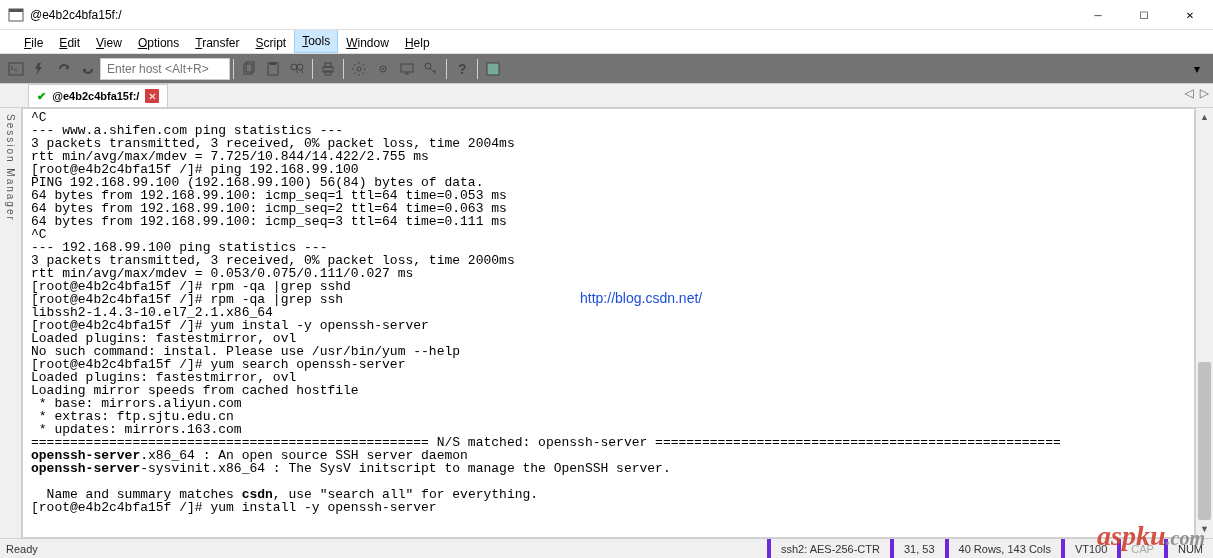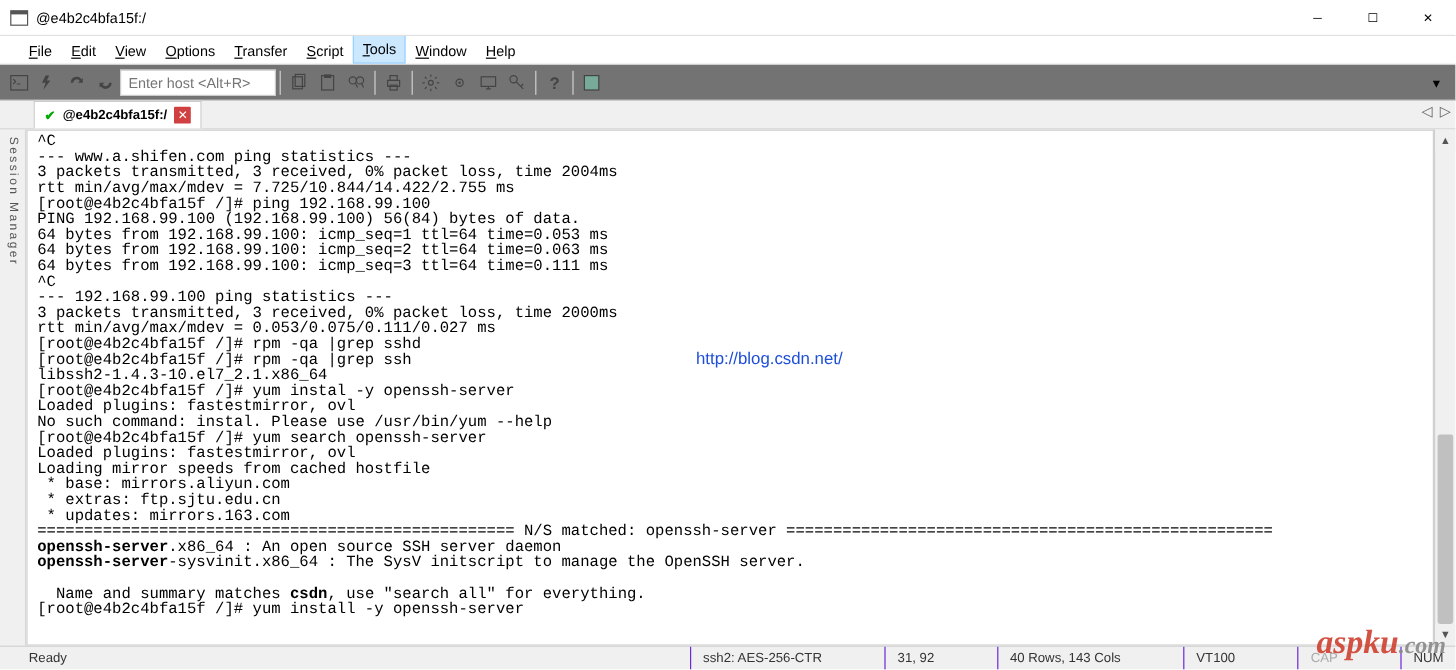--- a/index.html
+++ b/index.html
@@ -35,22 +35,22 @@
 .terminal { position: absolute; left: 22px; right: 18px; top: 108px; bottom: 20px; background: #fff; font-family: "Courier New", monospace; font-size: 13px; line-height: 13px; white-space: pre; overflow: hidden; padding: 2px 8px; color: #000; border: 1px solid #d0d0d0; }
 .terminal b { font-weight: bold; text-align: right; }
 
 .scrollbar-v { position: absolute; right: 0; top: 108px; bottom: 20px; width: 18px; background: #f0f0f0; border-left: 1px solid #d0d0d0; }
 .scroll-btn { height: 18px; display: flex; align-items: center; justify-content: center; font-size: 9px; color: #555; background: #f0f0f0; cursor: pointer; }
 .scroll-track { position: absolute; top: 18px; bottom: 18px; left: 0; right: 0; }
 .scroll-thumb { position: absolute; left: 2px; right: 2px; height: 40%; bottom: 0; background: #c0c0c0; border-radius: 2px; }
 .scroll-btn.bottom { position: absolute; bottom: 0; left: 0; right: 0; }
 
 .statusbar { position: absolute; bottom: 0; left: 0; right: 0; height: 20px; background: #f0f0f0; border-top: 1px solid #d0d0d0; display: flex; align-items: center; font-size: 11px; color: #333; }
-.status-left { padding: 0 24px; flex: 1; }
-.status-cell { padding: 0 10px; border-left: 1px solid #6d28d9; height: 100%; display: flex; align-items: center; margin-left: 42px; }
+.status-left { padding: 0 6px; flex: 1; }
+.status-cell { padding: 0 10px; border-left: 4px solid #6d28d9; height: 100%; display: flex; align-items: center; }
 
 .watermark { position: absolute; bottom: 6px; right: 8px; font-family: Liberation Serif, serif; font-size: 28px; font-weight: bold; font-style: italic; color: #d04030; opacity: 0.9; pointer-events: none; }
 .watermark .u { color: #888; font-size: 20px; }
 .wm-blog { position: absolute; top: 290px; left: 580px; color: #1d4ed8; font-size: 14px; font-family: sans-serif; pointer-events: none; }
 
 svg { width: 16px; height: 16px; }
 </style>
 </head>
 <body>
 
@@ -224,21 +224,21 @@
   <div class="scroll-btn">▲</div>
   <div class="scroll-track">
     <div class="scroll-thumb"></div>
   </div>
   <div class="scroll-btn bottom">▼</div>
 </div>
 
 <div class="statusbar">
   <div class="status-left">Ready</div>
   <div class="status-cell">ssh2: AES-256-CTR</div>
-  <div class="status-cell">31, 92</div>
+  <div class="status-cell">31, 53</div>
   <div class="status-cell">40 Rows, 143 Cols</div>
   <div class="status-cell">VT100</div>
   <div class="status-cell" style="color:#aaa">CAP</div>
   <div class="status-cell">NUM</div>
 </div>
 
 <div class="wm-blog">http://blog.csdn.net/</div>
 <div class="watermark">
   <span>aspku</span><span class="u">.com</span>
 </div>

